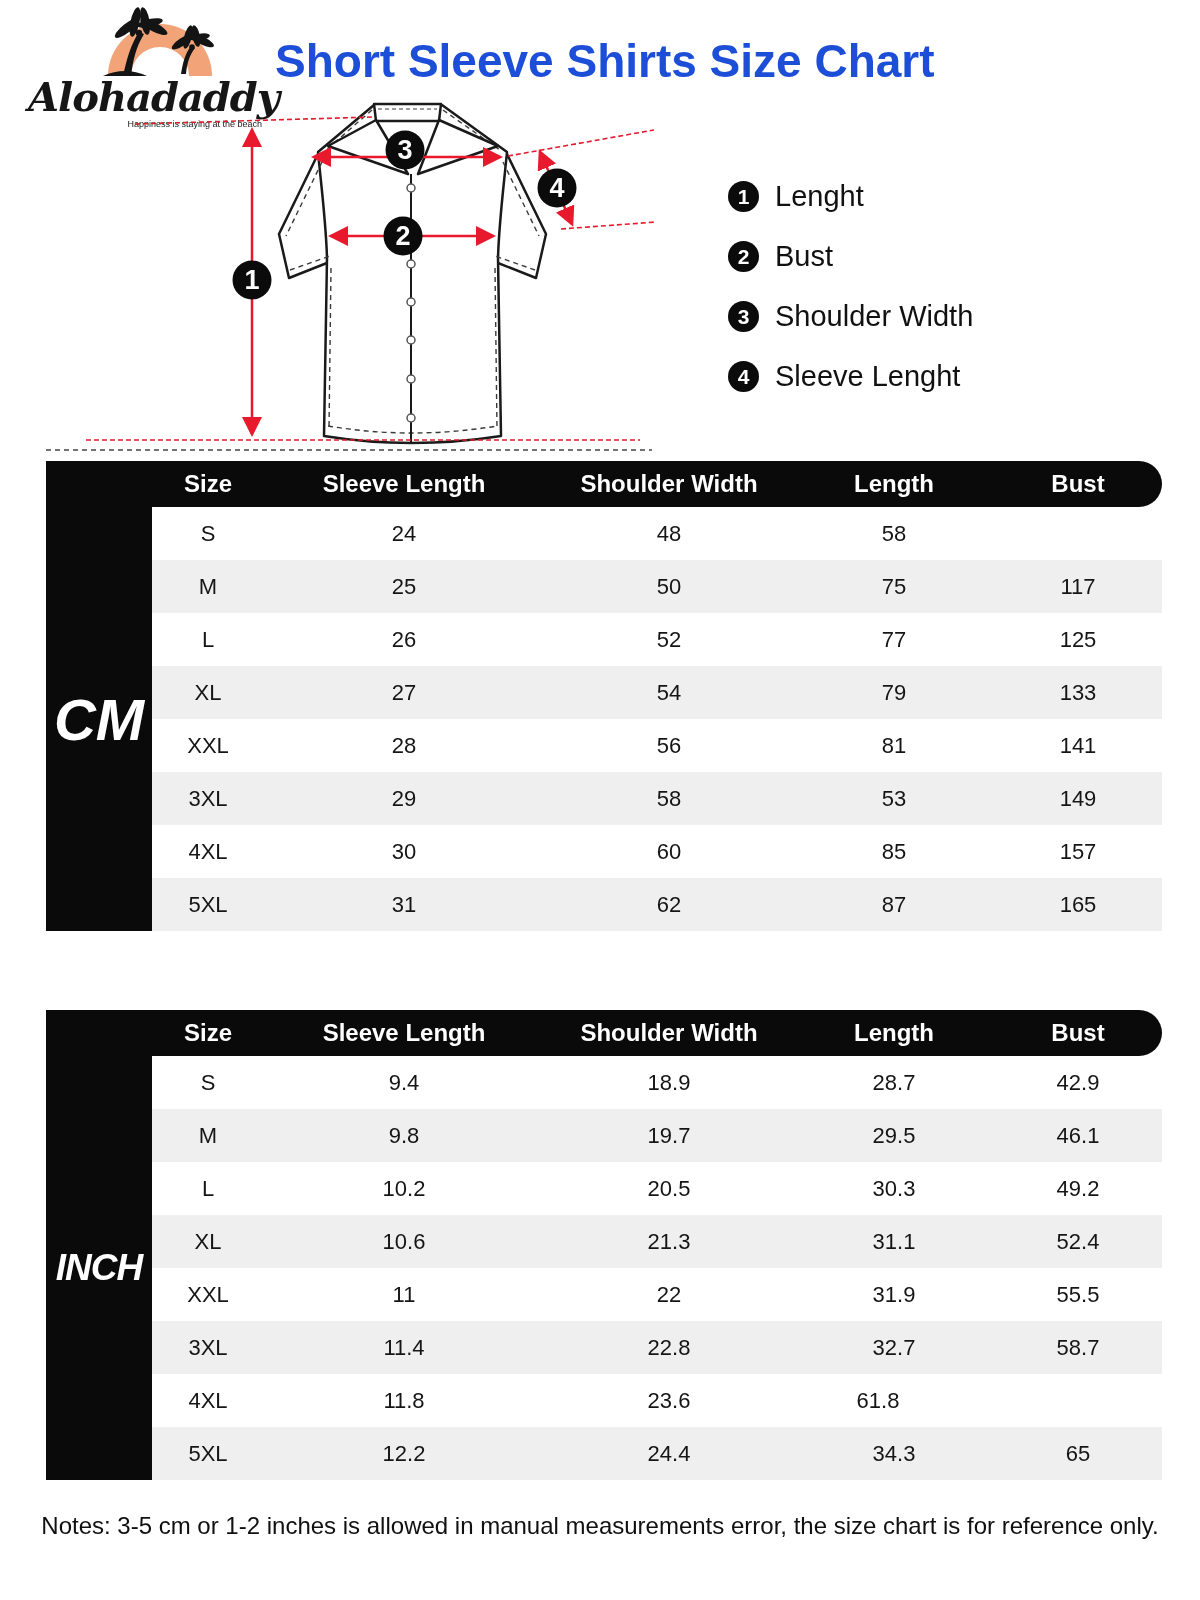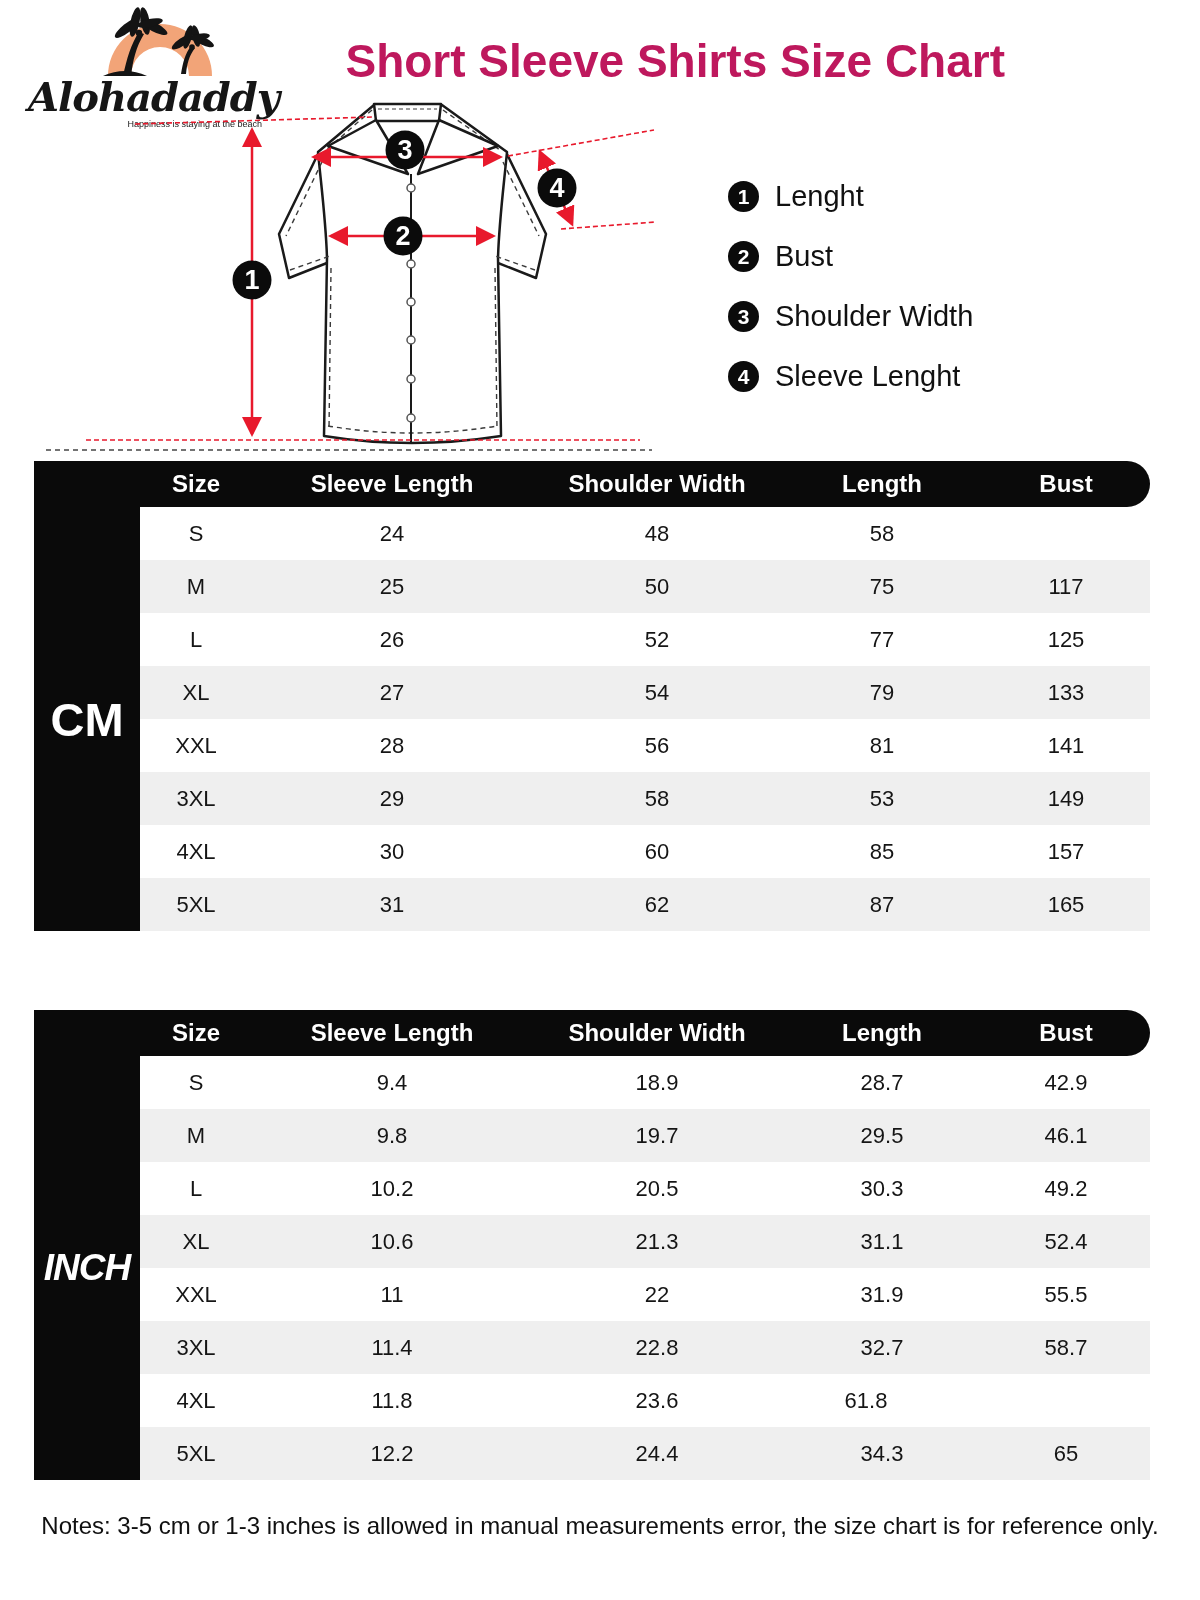--- a/index.html
+++ b/index.html
@@ -6,45 +6,45 @@
   .page{position:relative;width:1200px;height:1600px;background:#fff;overflow:hidden;
         font-family:"Liberation Sans",sans-serif;color:#111;}
 
   
   .logo{position:absolute;left:28px;top:6px;width:250px;text-align:center;}
   .logo-script{font-family:"DejaVu Serif",serif;font-style:italic;font-weight:bold;
                font-size:40px;line-height:1.05;color:#161616;margin-top:-8px;letter-spacing:-1px;}
   .logo-tagline{font-size:9px;color:#222;text-align:right;padding-right:16px;margin-top:1px;}
 
   
-  .title{position:absolute;left:275px;top:34px;width:730px;text-align:right;
-         font-size:46px;font-weight:bold;color:#be185d;}
+  .title{position:absolute;left:275px;top:34px;width:730px;text-align:left;
+         font-size:46px;font-weight:bold;color:#1d4ed8;}
 
   
   .legend{position:absolute;left:728px;top:180px;}
   .legend-item{display:flex;align-items:center;margin-bottom:27px;}
   .lnum{width:31px;height:31px;border-radius:50%;background:#0b0b0b;color:#fff;
         font-weight:bold;font-size:21px;display:flex;align-items:center;justify-content:center;
         margin-right:16px;flex:none;}
   .llabel{font-size:29px;color:#111;}
 
   
   .diagram{position:absolute;left:40px;top:88px;}
 
   
-  .size-table{position:absolute;left:34px;width:1116px;}
+  .size-table{position:absolute;left:46px;width:1116px;}
   .t-cm{top:461px;}
   .t-inch{top:1010px;}
   .thead{height:46px;background:#0a0a0a;border-radius:0 23px 23px 0;display:flex;
          align-items:center;color:#fff;font-weight:bold;font-size:24px;}
   .hsp{width:106px;flex:none;}
   .tbody{display:flex;}
   .sidebar{width:106px;flex:none;background:#0a0a0a;display:flex;align-items:center;
            justify-content:center;color:#fff;font-weight:bold;}
-  .unit-cm{font-size:47px;letter-spacing:0px;}
+  .unit-cm{font-size:58px;letter-spacing:0px;font-style:italic;}
   .unit-inch{font-size:37px;letter-spacing:-1px;font-style:italic;}
   .rows{width:1010px;}
   .trow{display:flex;height:53px;background:#fff;}
   .trow.alt{background:#efefef;}
   .c{text-align:center;line-height:53px;font-size:22px;color:#151515;flex:none;}
   .c0{width:112px;}
   .c1{width:280px;}
   .c2{width:250px;}
   .c3{width:200px;}
   .c4{width:168px;}
@@ -321,15 +321,15 @@
           <div class="c c0">5XL</div>
           <div class="c c1">12.2</div>
           <div class="c c2">24.4</div>
           <div class="c c3">34.3</div>
           <div class="c c4">65</div>
         </div>
       </div>
     </div>
   </div>
 
-  <div class="notes">Notes: 3-5 cm or 1-3 inches is allowed in manual measurements error, the size chart is for reference only.</div>
+  <div class="notes">Notes: 3-5 cm or 1-2 inches is allowed in manual measurements error, the size chart is for reference only.</div>
 
 </div>
 
 </body></html>

